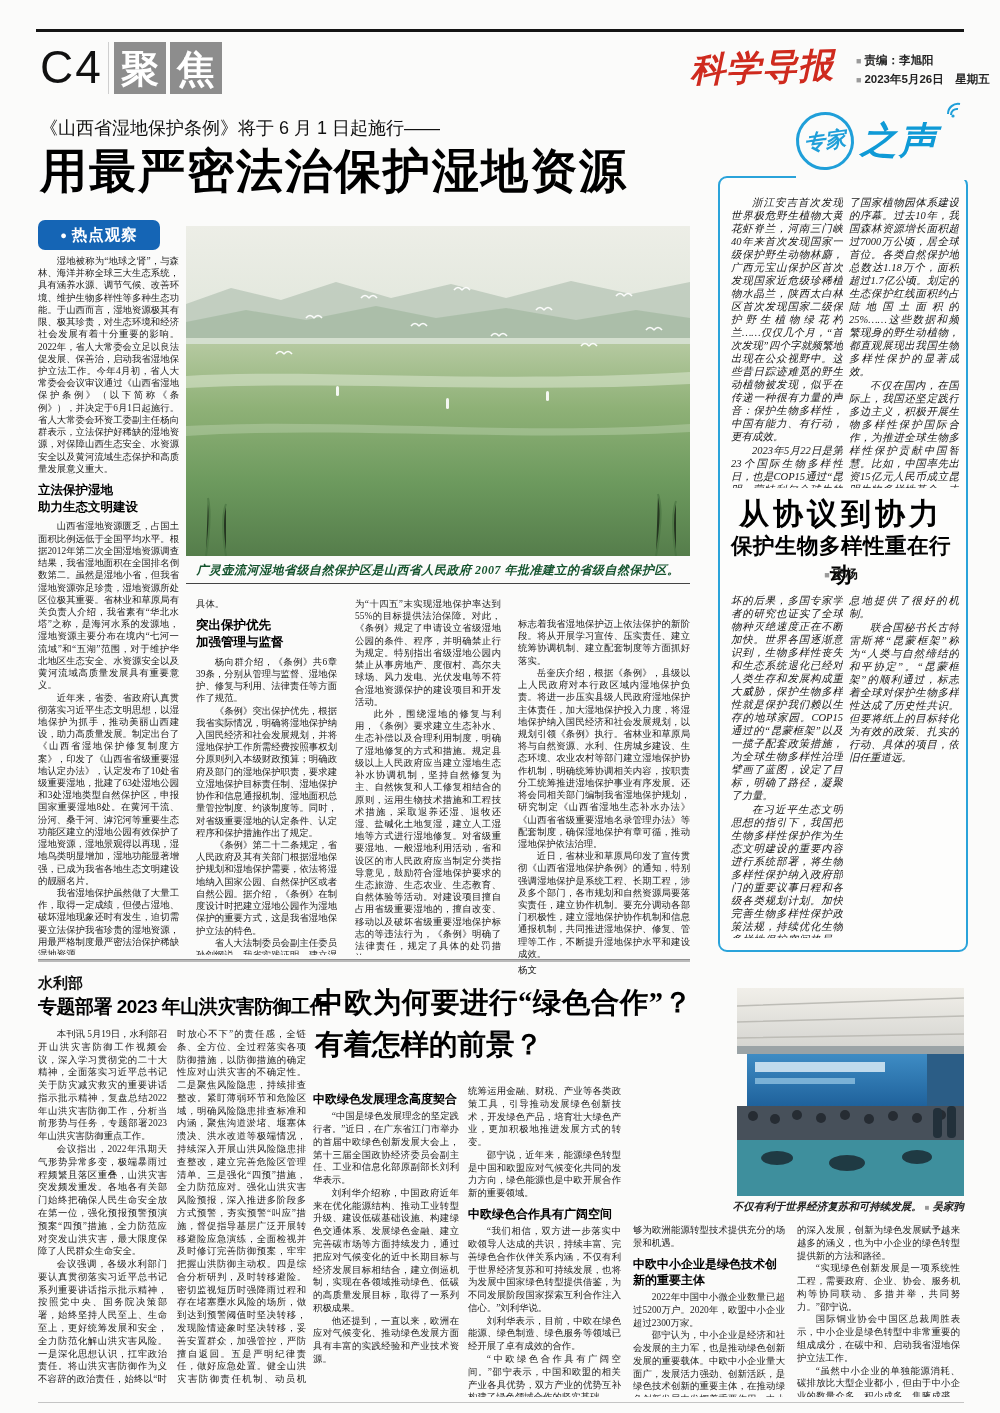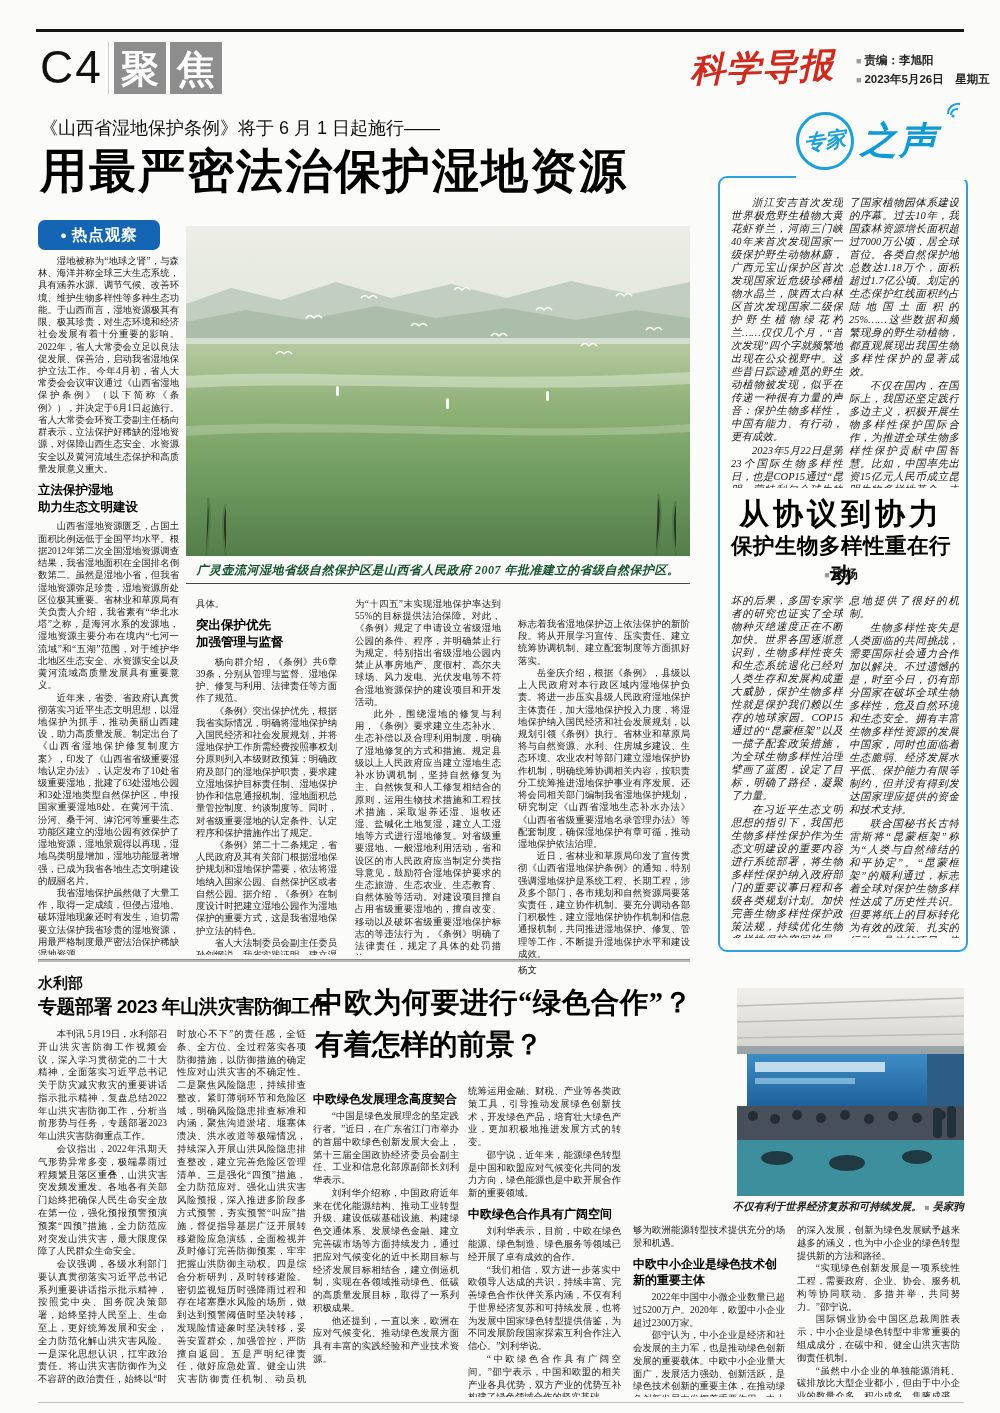--- a/index.html
+++ b/index.html
@@ -210,21 +210,20 @@
 <div class="abs xt1">从协议到协力</div>
 <div class="abs xt2">保护生物多样性重在行动</div>
 <div class="abs xby"><span class="sq">■</span><span>宋杨</span></div>
 <div class="abs ex xbl">
   <p class="cont">坏的后果，多国专家学者的研究也证实了全球物种灭绝速度正在不断加快。世界各国逐渐意识到，生物多样性丧失和生态系统退化已经对人类生存和发展构成重大威胁，保护生物多样性就是保护我们赖以生存的地球家园。COP15通过的“昆蒙框架”以及一揽子配套政策措施，为全球生物多样性治理擘画了蓝图，设定了目标，明确了路径，凝聚了力量。</p>
   <p>在习近平生态文明思想的指引下，我国把生物多样性保护作为生态文明建设的重要内容进行系统部署，将生物多样性保护纳入政府部门的重要议事日程和各级各类规划计划。加快完善生物多样性保护政策法规，持续优化生物多样性保护空间格局，强化执法检查和责任追究，创新生物多样性可持续利用机制……我国生物多样性保护主流化进程不断加快。</p>
 
 </div>
 <div class="abs ex xbr">
   <p class="cont">息地提供了很好的机制。</p>
-  <p>生物多样性丧失是人类面临的共同挑战，需要国际社会通力合作加以解决。不过遗憾的是，时至今日，仍有部分国家在破坏全球生物多样性，危及自然环境和生态安全。拥有丰富生物多样性资源的发展中国家，同时也面临着生态脆弱、经济发展水平低、保护能力有限等制约，但并没有得到发达国家理应提供的资金和技术支持。</p>
   <p>联合国秘书长古特雷斯将“昆蒙框架”称为“人类与自然缔结的和平协定”。“昆蒙框架”的顺利通过，标志着全球对保护生物多样性达成了历史性共识。但要将纸上的目标转化为有效的政策、扎实的行动、具体的项目，依旧任重道远。</p>
 
 </div>
 
 <div class="abs midrule"></div>
 
 <div class="abs wkick">水利部</div>
 <div class="abs whead">专题部署 2023 年山洪灾害防御工作</div>
 <div class="abs wbody">
   <p>本刊讯 5月19日，水利部召开山洪灾害防御工作视频会议，深入学习贯彻党的二十大精神，全面落实习近平总书记关于防灾减灾救灾的重要讲话指示批示精神，复盘总结2022年山洪灾害防御工作，分析当前形势与任务，专题部署2023年山洪灾害防御重点工作。</p>
@@ -291,32 +290,32 @@
   <h4>中欧绿色发展理念高度契合</h4>
   <p>“中国是绿色发展理念的坚定践行者。”近日，在广东省江门市举办的首届中欧绿色创新发展大会上，第十三届全国政协经济委员会副主任、工业和信息化部原副部长刘利华表示。</p>
   <p>刘利华介绍称，中国政府近年来在优化能源结构、推动工业转型升级、建设低碳基础设施、构建绿色交通体系、发展绿色金融、建立完善碳市场等方面持续发力，通过把应对气候变化的近中长期目标与经济发展目标相结合，建立倒逼机制，实现在各领域推动绿色、低碳的高质量发展目标，取得了一系列积极成果。</p>
   <p>他还提到，一直以来，欧洲在应对气候变化、推动绿色发展方面具有丰富的实践经验和产业技术资源。</p>
 
 </div>
 <div class="abs gcol gb">
   <p class="cont">统筹运用金融、财税、产业等各类政策工具，引导推动发展绿色创新技术，开发绿色产品，培育壮大绿色产业，更加积极地推进发展方式的转变。</p>
   <p>邵宁说，近年来，能源绿色转型是中国和欧盟应对气候变化共同的发力方向，绿色能源也是中欧开展合作新的重要领域。</p>
   <h4>中欧绿色合作具有广阔空间</h4>
+  <p>“我们相信，双方进一步落实中欧领导人达成的共识，持续丰富、完善绿色合作伙伴关系内涵，不仅有利于世界经济复苏和可持续发展，也将为发展中国家绿色转型提供借鉴，为不同发展阶段国家探索互利合作注入信心。”刘利华说。</p>
   <p>刘利华表示，目前，中欧在绿色能源、绿色制造、绿色服务等领域已经开展了卓有成效的合作。</p>
-  <p>“我们相信，双方进一步落实中欧领导人达成的共识，持续丰富、完善绿色合作伙伴关系内涵，不仅有利于世界经济复苏和可持续发展，也将为发展中国家绿色转型提供借鉴，为不同发展阶段国家探索互利合作注入信心。”刘利华说。</p>
   <p>“中欧绿色合作具有广阔空间。”邵宁表示，中国和欧盟的相关产业各具优势，双方产业的优势互补构建了绿色领域合作的坚实基础。</p>
 
 </div>
 <div class="abs gcol gc">
   <p class="cont">够为欧洲能源转型技术提供充分的场景和机遇。</p>
   <h4>中欧中小企业是绿色技术创新的重要主体</h4>
   <p>2022年中国中小微企业数量已超过5200万户。2020年，欧盟中小企业超过2300万家。</p>
   <p>邵宁认为，中小企业是经济和社会发展的主力军，也是推动绿色创新发展的重要载体。中欧中小企业量大面广，发展活力强劲、创新活跃，是绿色技术创新的重要主体，在推动绿色创新发展中发挥着重要作用。中小企业也是绿色技术的重要应用者，伴随着新一轮科技革命和产业变革</p>
 </div>
 <div class="abs gcol gd">
   <p class="cont">的深入发展，创新为绿色发展赋予越来越多的涵义，也为中小企业的绿色转型提供新的方法和路径。</p>
   <p>“实现绿色创新发展是一项系统性工程，需要政府、企业、协会、服务机构等协同联动、多措并举，共同努力。”邵宁说。</p>
-  <p>国际铜业协会中国区总裁周胜表示，中小企业是绿色转型中非常重要的组成成分，在碳中和、健全山洪灾害防御责任机制。</p>
+  <p>国际铜业协会中国区总裁周胜表示，中小企业是绿色转型中非常重要的组成成分，在碳中和、启动我省湿地保护立法工作。</p>
   <p>“虽然中小企业的单独能源消耗、碳排放比大型企业都小，但由于中小企业的数量众多，积少成多、集腋成裘，中小企业的绿色转型也变得非常重要。”周胜强调。</p>
 
 </div>
 
 <div class="abs botrule"></div>
 
 </body></html>

